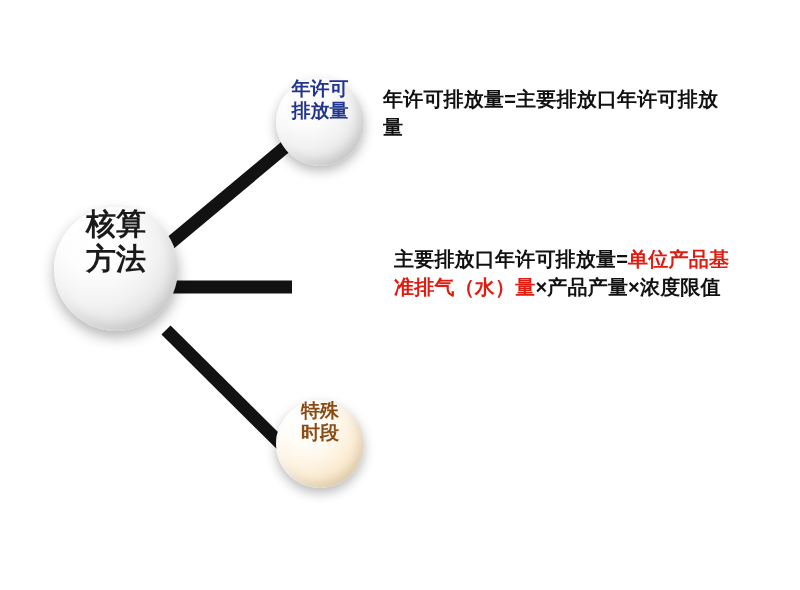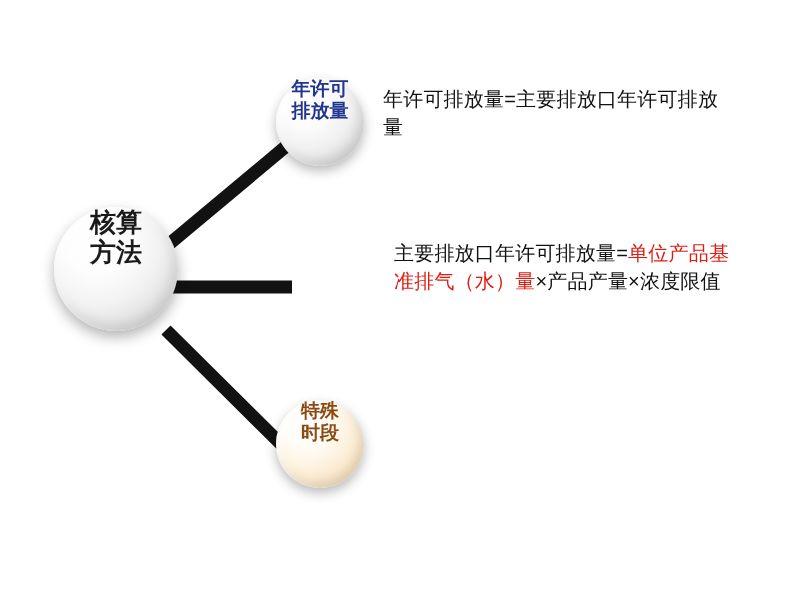--- a/index.html
+++ b/index.html
@@ -38,21 +38,21 @@
     font-weight: bold;
     line-height: 1.16;
     box-sizing: border-box;
   }
 
   .node-root {
     left: 54px;
     top: 207px;
     width: 124px;
     height: 124px;
-    font-size: 26px;
+    font-size: 30px;
     color: #1a1a1a;
     background:
       radial-gradient(circle at 34% 28%, #ffffff 0%, #fdfdfd 26%, #f2f2f2 52%, #dedede 76%, #c9c9c9 100%);
     box-shadow:
       0 6px 14px rgba(0,0,0,0.30),
       inset -4px -6px 12px rgba(0,0,0,0.10),
       inset 3px 4px 10px rgba(255,255,255,0.95);
   }
 
   .node-small {
@@ -97,31 +97,31 @@
     display: block;
     white-space: pre-line;
   }
 
   
   .desc {
     position: absolute;
     font-size: 20px;
     line-height: 1.42;
     color: #111111;
-    font-weight: normal;
+    font-weight: bold;
     letter-spacing: 0.2px;
   }
   .desc-1 {
     left: 383px;
     top: 85px;
     width: 348px;
   }
   .desc-2 {
     left: 394px;
-    top: 239px;
+    top: 245px;
     width: 350px;
   }
   .desc-3 {
     left: 382px;
     top: 425px;
     width: 350px;
   }
   .hl {
     color: #e01b10;
   }

